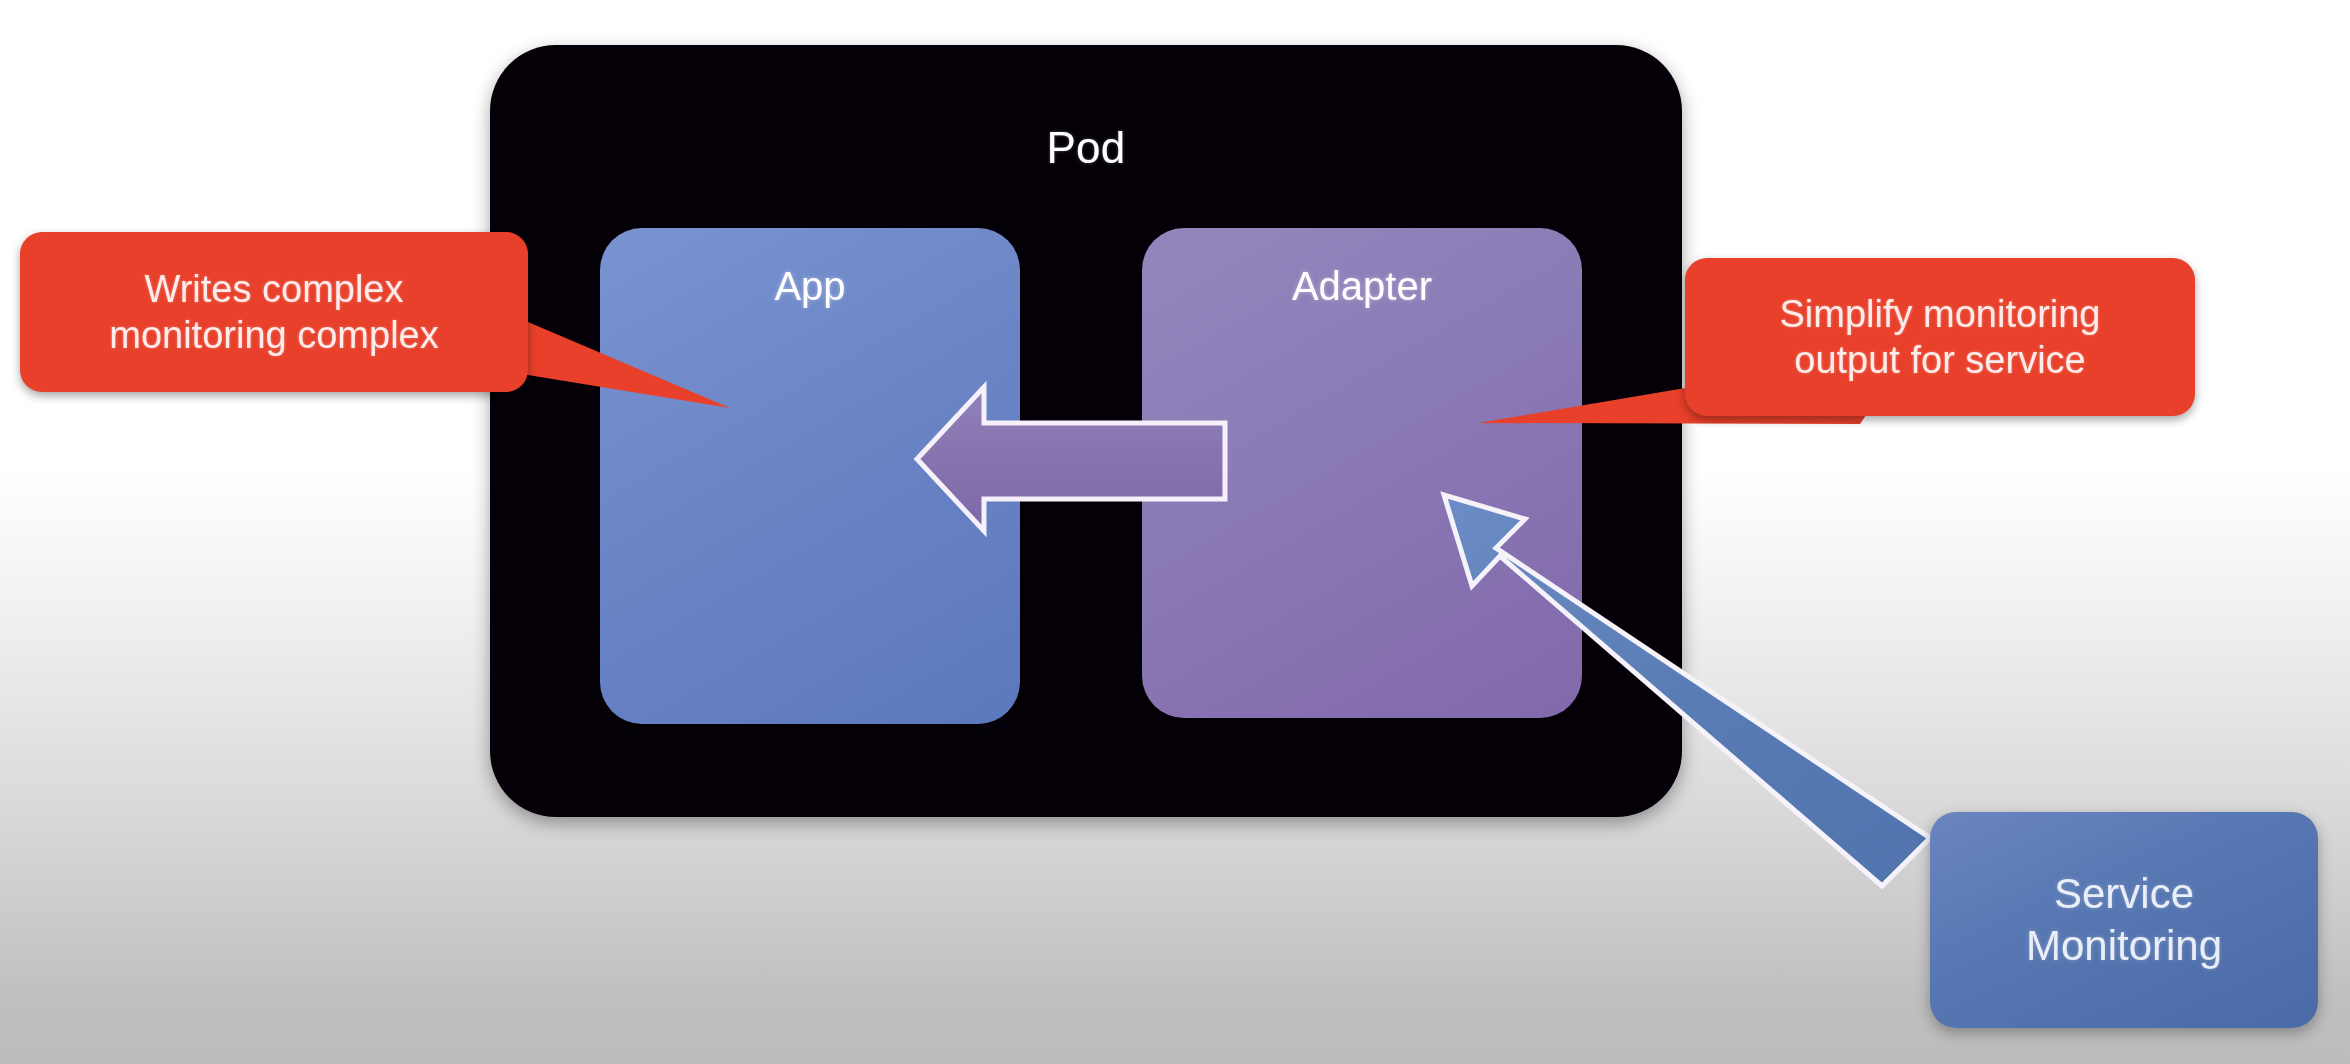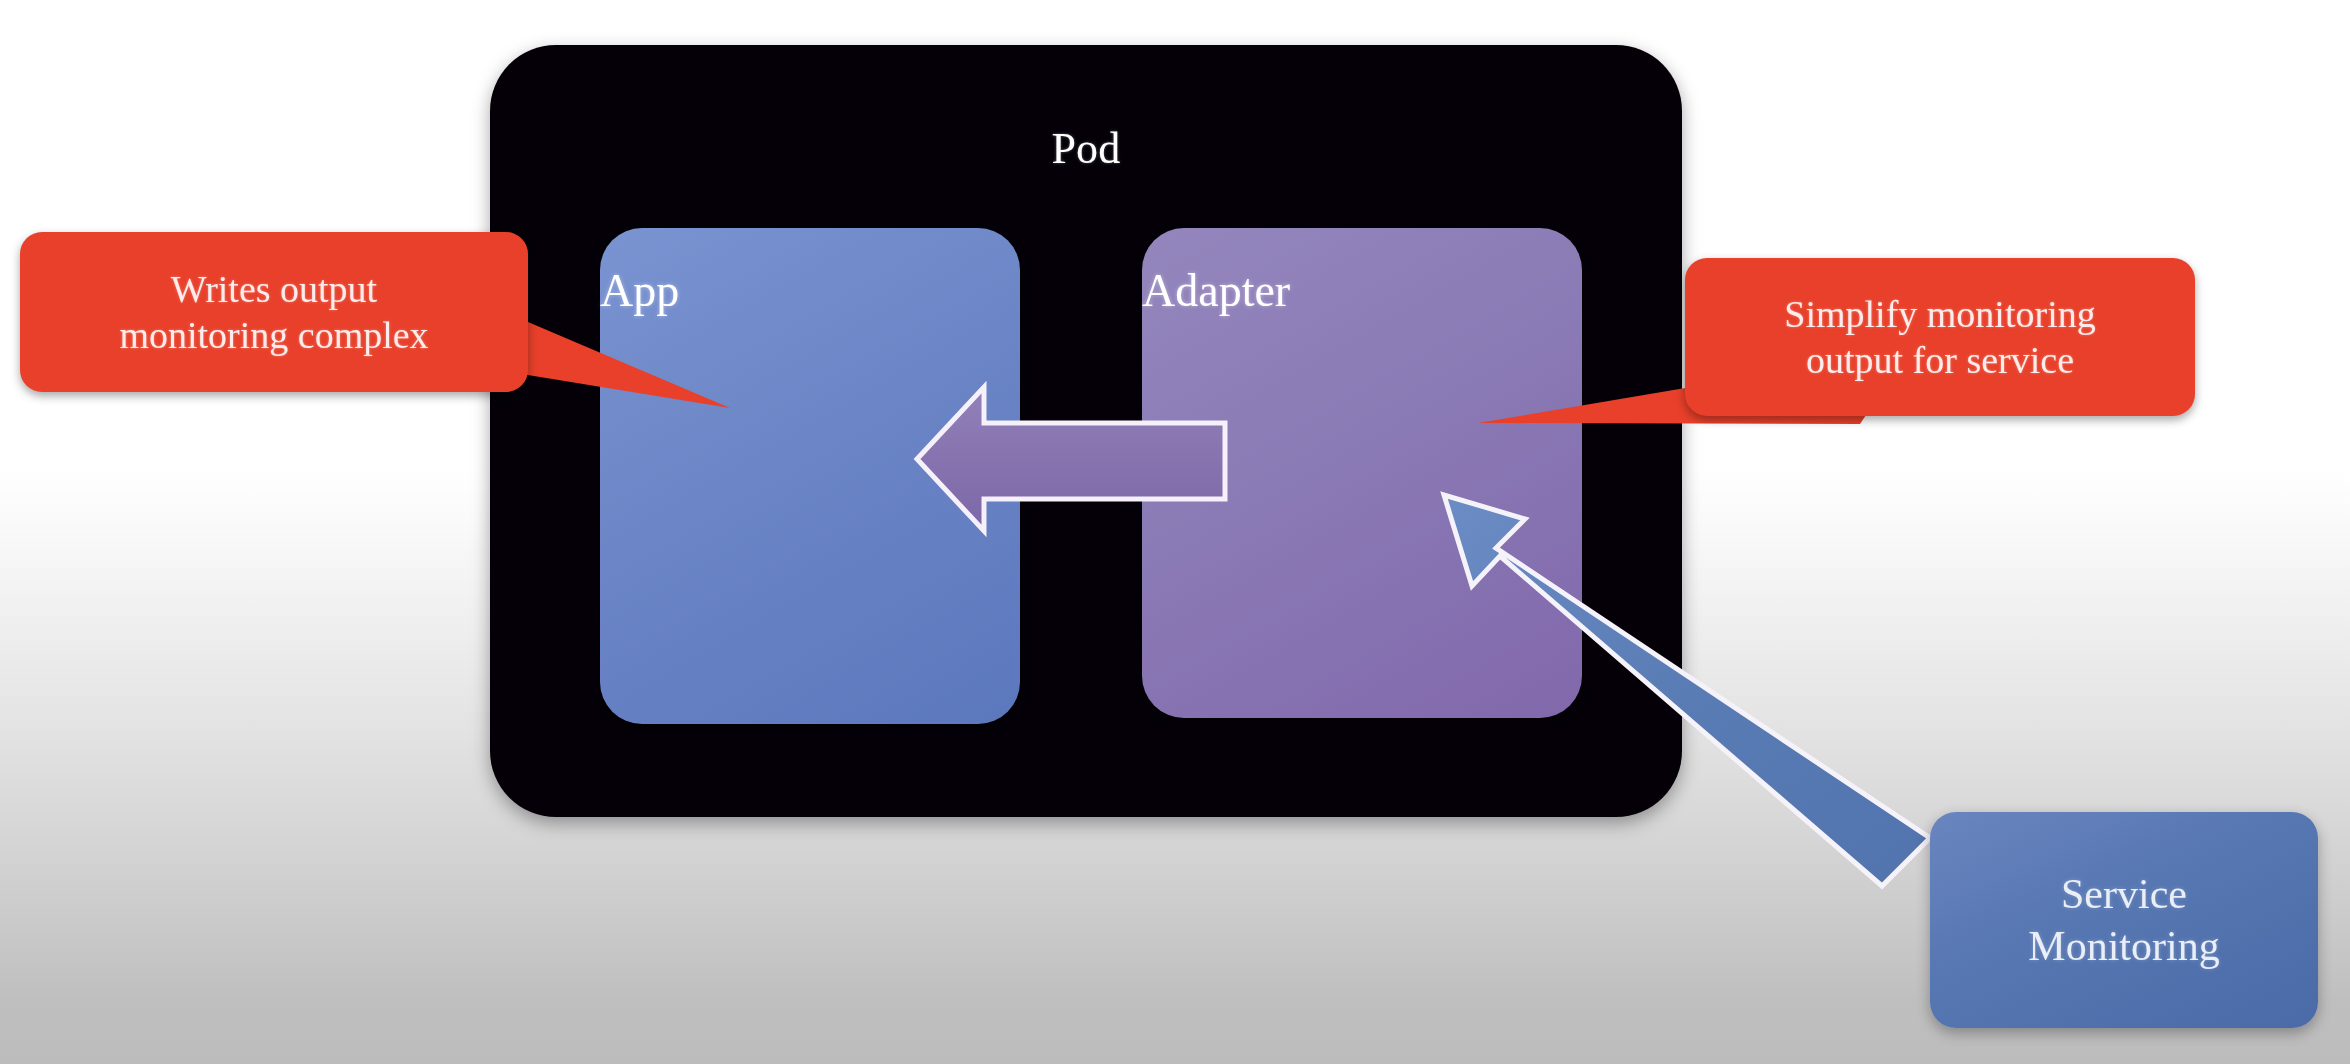--- a/index.html
+++ b/index.html
@@ -6,21 +6,21 @@
   html, body {
     margin: 0;
     padding: 0;
     background: #ffffff;
   }
   #stage {
     position: relative;
     width: 2350px;
     height: 1064px;
     overflow: hidden;
-    font-family: Liberation Serif, serif;
+    font-family: Liberation Sans, sans-serif;
     background: linear-gradient(to bottom,
         #ffffff 0%,
         #ffffff 44%,
         #fbfbfb 48%,
         #f2f2f2 56%,
         #e6e6e7 66%,
         #d9d9da 76%,
         #cbcbcc 86%,
         #bfbfc0 94%,
         #bcbcbd 100%);
@@ -68,23 +68,23 @@
     height: 490px;
     border-radius: 42px;
     background: linear-gradient(150deg, #9486bd 0%, #8a7ab5 45%, #8268ac 100%);
     box-shadow: 0 3px 10px rgba(0,0,0,0.45);
   }
   .inner-label {
     position: absolute;
     left: 0;
     top: 36px;
     width: 100%;
-    text-align: left;
+    text-align: center;
     color: #ffffff;
-    font-size: 46px;
+    font-size: 40px;
     text-shadow: 0 0 4px rgba(255,255,255,0.4);
   }
 
   
   .monitoring-box {
     position: absolute;
     left: 1930px;
     top: 812px;
     width: 388px;
     height: 216px;
@@ -191,21 +191,21 @@
       <path d="M 300 338 L 528 322 L 730 408 Z" fill="#e8402a"></path>
     </g>
 
     <g>
       <path d="M 1910 350 L 1860 424 L 1478 423 Z" fill="#e8402a"></path>
     </g>
   </svg>
 
   <div class="callout callout-left">
     <div class="callout-text">
-      <div>Writes output</div>
+      <div>Writes complex</div>
       <div>monitoring complex</div>
     </div>
   </div>
 
   <div class="callout callout-right">
     <div class="callout-text">
       <div>Simplify monitoring</div>
       <div>output for service</div>
     </div>
   </div>

